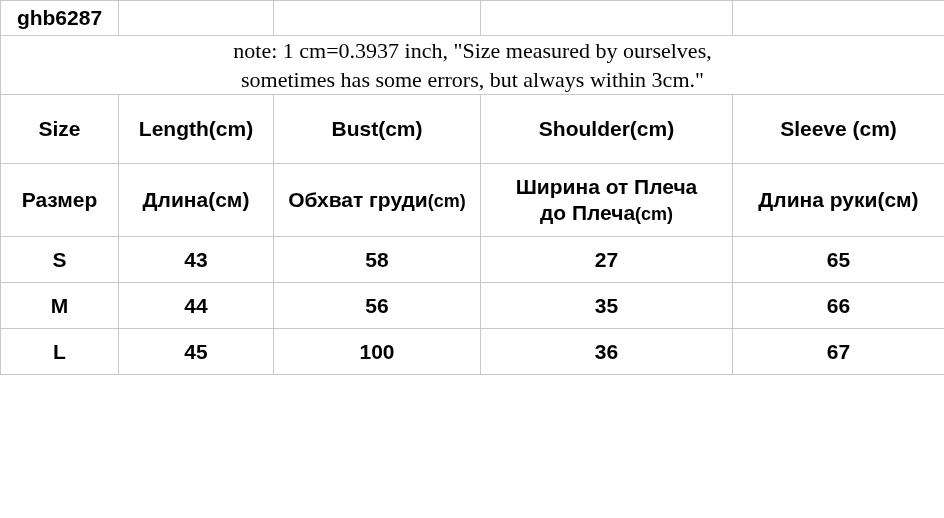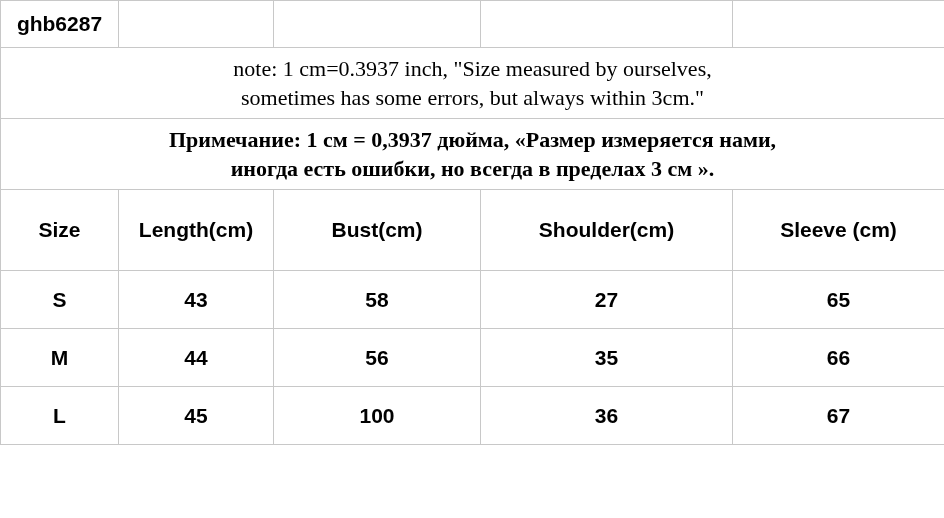--- a/index.html
+++ b/index.html
@@ -16,21 +16,21 @@
   }
   table.size-table {
     width: 944px;
     border-collapse: collapse;
     table-layout: fixed;
   }
   table.size-table td {
     border: 1px solid #c8c8c8;
     text-align: center;
     vertical-align: middle;
-    padding: 6px;
+    padding: 0;
   }
   
   col.c1 { width: 118px; }
   col.c2 { width: 155px; }
   col.c3 { width: 207px; }
   col.c4 { width: 252px; }
   col.c5 { width: 212px; }
 
   .row-code td {
     height: 34px;
@@ -93,32 +93,33 @@
       <td></td>
       <td></td>
       <td></td>
     </tr>
     <tr>
       <td class="note-cell" colspan="5">
         <span class="ln">note: 1 cm=0.3937 inch, "Size measured by ourselves,</span>
         <span class="ln">sometimes has some errors, but always within 3cm."</span>
       </td>
     </tr>
-    <tr>
-      <td class="note-ru" colspan="5">
-        <span class="ln">Примечание: 1 см = 0,3937 дюйма, «Размер измеряется нами,</span>
-        <span class="ln">иногда есть ошибки, но всегда в пределах 3 см ».</span>
-      </td>
-    </tr>
     <tr class="hdr-en">
       <td>Size</td>
       <td>Length(cm)</td>
       <td>Bust(cm)</td>
       <td>Shoulder(cm)</td>
       <td>Sleeve (cm)</td>
+    </tr>
+    <tr class="hdr-ru">
+      <td>Размер</td>
+      <td>Длина(см)</td>
+      <td><span>Обхват груди</span><span class="unit-small">(cm)</span></td>
+      <td><span>Ширина от Плеча</span><br><span>до Плеча</span><span class="unit-small">(cm)</span></td>
+      <td>Длина руки(см)</td>
     </tr>
     <tr class="data-row">
       <td>S</td>
       <td>43</td>
       <td>58</td>
       <td>27</td>
       <td>65</td>
     </tr>
     <tr class="data-row">
       <td>M</td>

